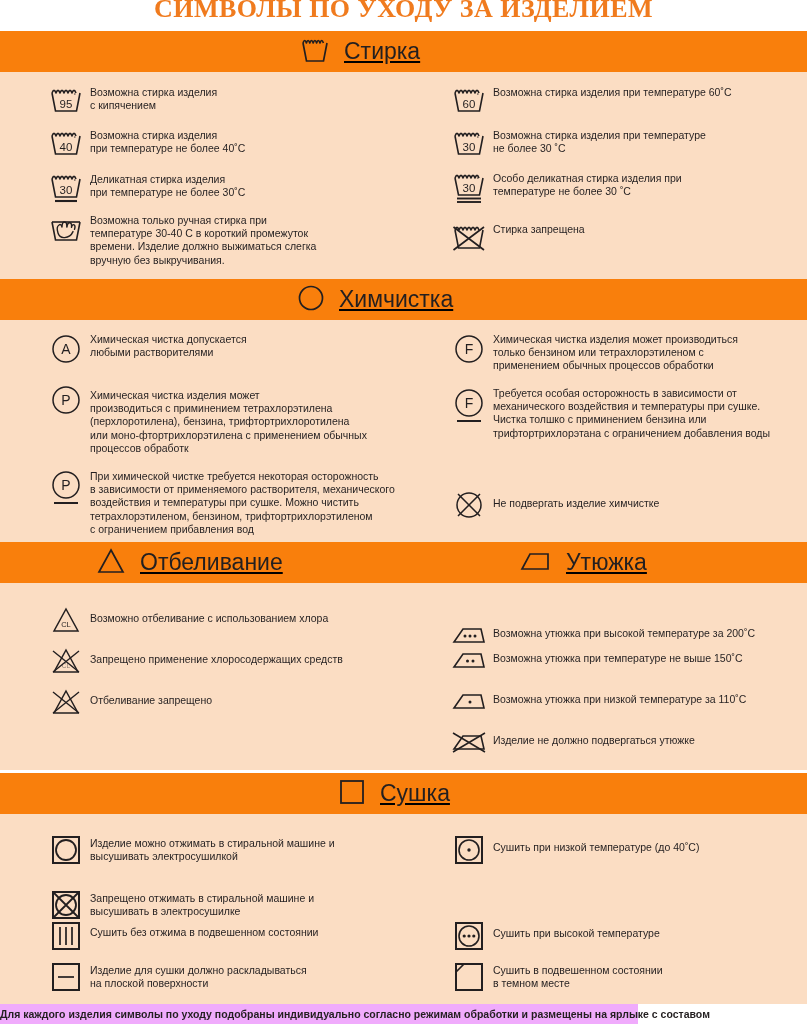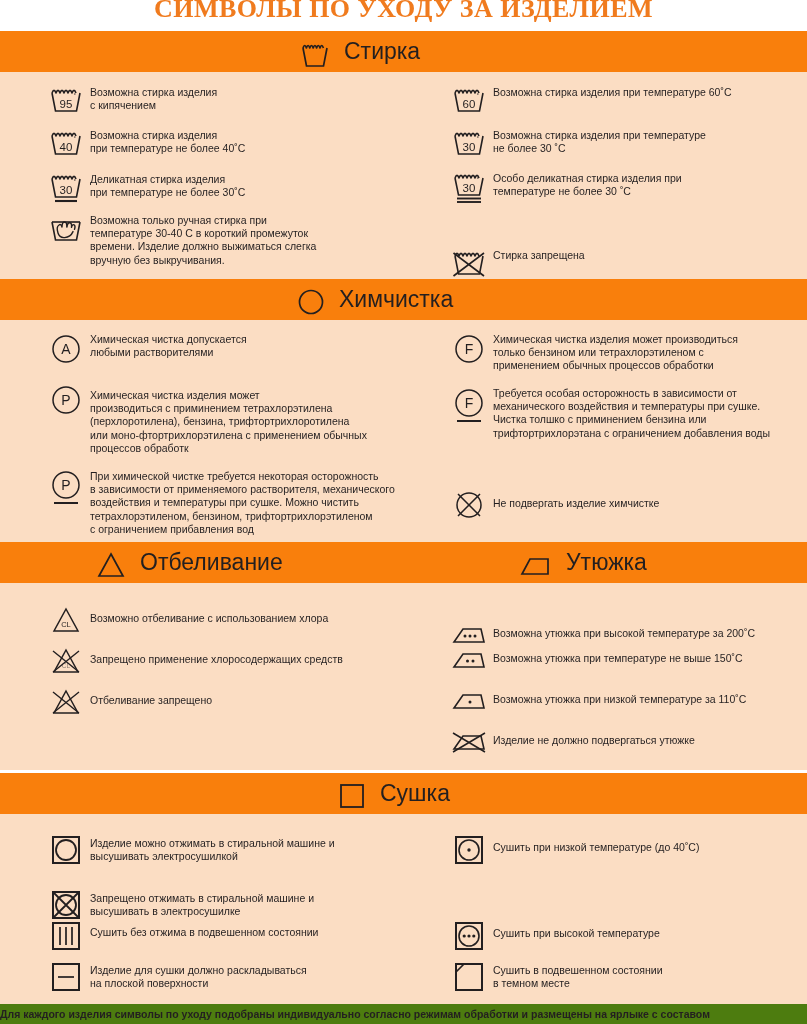--- a/index.html
+++ b/index.html
@@ -28,21 +28,21 @@
   
   .band{
     position:absolute;left:0;width:807px;height:41px;
     background:#F97F0C;
   }
   .band-inner{
     position:relative;width:100%;height:100%;
   }
   .band-head{
     position:absolute;top:0;height:41px;
-    display:flex;align-items:flex-end;gap:14px;
+    display:flex;align-items:center;gap:14px;text-decoration:underline;
   }
   .band-title{
     font-size:23px;color:#231f20;font-weight:normal;
     line-height:41px;white-space:nowrap;
   }
   .band-icon{display:block;}
 
   
   .panel{
     position:absolute;left:0;width:807px;background:#FBDDC3;
@@ -55,23 +55,23 @@
   .row .sym{
     width:48px;min-width:48px;display:flex;align-items:center;justify-content:center;
   }
   .row .txt{
     font-size:10.5px;line-height:13.2px;color:#231f20;
     padding-top:1px;
     white-space:pre-line;
   }
 
   .footer{
-    position:absolute;left:0;top:1004px;width:807px;height:20px;
-    background:#4d7c0f;
-    text-align:left;
+    position:absolute;left:0;top:1004px;width:638px;height:20px;
+    background:#f0abfc;
+    text-align:right;
   }
   .footer span{
     font-size:10.5px;color:#231f20;font-weight:bold;line-height:20px;white-space:nowrap;
   }
 </style>
 </head>
 <body>
 
 <div class="page">
 
@@ -195,21 +195,21 @@
         <path d="M6 31 L30 31" stroke-width="1.9"></path>
       </g>
           <text x="18" y="21" font-family="Liberation Sans,sans-serif" font-size="11.5" text-anchor="middle" fill="#231f20">30</text>
       <text x="27" y="12" font-family="Liberation Sans,sans-serif" font-size="7" text-anchor="middle" fill="#231f20">˚</text>
         </svg>
     </span>
     <span class="txt">Особо деликатная стирка изделия при
 температуре не более 30 ˚С</span>
   </div>
 
-  <div class="row" style="left:445px;top:222px;width:345px;margin-top:26px;">
+  <div class="row" style="left:445px;top:222px;width:345px;">
     <span class="sym">
       <svg width="36" height="30" viewBox="0 0 36 30">
           <g fill="none" stroke="#231f20" stroke-width="1.6">
         <path d="M4 8 L7.5 26 L28.5 26 L32 8"></path>
         <path d="M4 8 q2 -5.2 4 0 q2 -5.2 4 0 q2 -5.2 4 0 q2 -5.2 4 0 q2 -5.2 4 0 q2 -5.2 4 0" stroke-linejoin="round"></path>
         <path d="M2.5 5 L33 28 M33 5 L2.5 28" stroke-width="1.7"></path>
       </g>
         </svg>
     </span>
     <span class="txt">Стирка запрещена</span>

